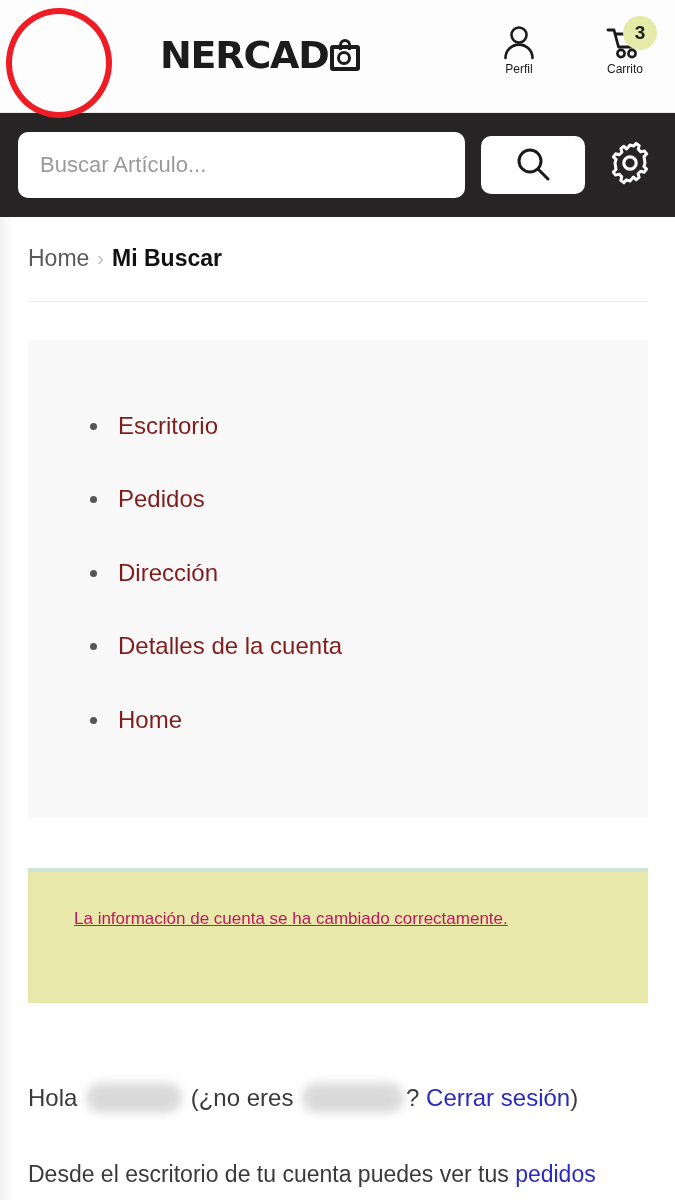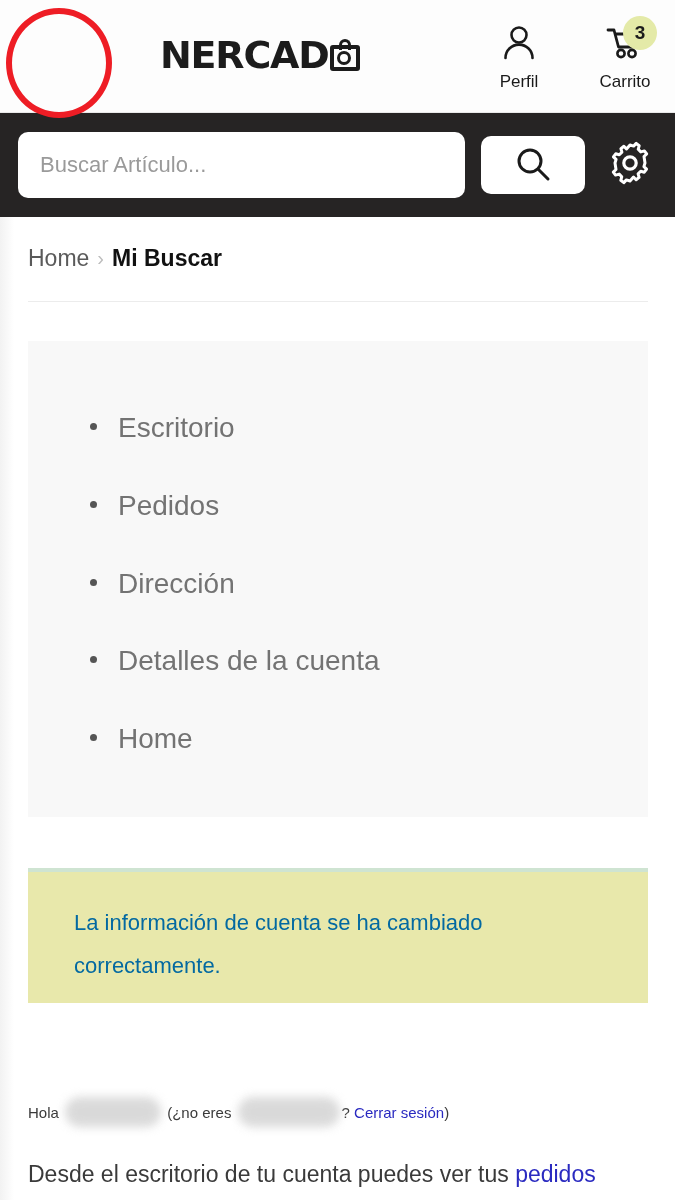--- a/index.html
+++ b/index.html
@@ -128,23 +128,23 @@
     cursor: pointer;
     position: relative;
   }
   .h-action .ic {
     height: 40px;
     display: flex;
     align-items: center;
     justify-content: center;
   }
   .h-action .lbl {
-    font-size: 17px;
+    font-size: 12px;
     color: #1a1a1a;
-    margin-top: 10px;
+    margin-top: 0;
   }
   .cart-badge {
     position: absolute;
     right: 6px; top: -6px;
     width: 34px; height: 34px;
     border-radius: 50%;
     background: #e4eaa8;
     color: #1c1c1c;
     font-size: 19px;
     font-weight: 600;
@@ -228,22 +228,22 @@
     height: 476px;
     background: #f8f8f8;
   }
   .account-list {
     margin: 0;
     padding: 72px 0 0 62px;
     list-style: none;
   }
   .account-list li {
     position: relative;
-    font-size: 28px;
-    color: #737373;
+    font-size: 24px;
+    color: #7f1d1d;
     margin-bottom: 47px;
     padding-left: 28px;
     cursor: pointer;
     line-height: 1.1;
   }
   .account-list li::before {
     content: "";
     position: absolute;
     left: 0; top: 10px;
     width: 7px; height: 7px;
@@ -256,35 +256,35 @@
     position: absolute;
     left: 28px; top: 868px;
     width: 620px;
     height: 135px;
     background: #e8e8ab;
     border-top: 4px solid #cfe4d2;
     box-sizing: border-box;
   }
   .notice-text {
     padding: 30px 46px 0 46px;
-    font-size: 22px;
+    font-size: 17px;
     line-height: 1.95;
-    color: #0369a1;
+    color: #be185d;
+    text-decoration: underline;
   }
 
   
   .greeting {
     position: absolute;
     left: 28px; top: 1083px;
     width: 625px;
-    font-size: 15px;
+    font-size: 24px;
     color: #3a3a3a;
     line-height: 1.25;
     white-space: nowrap;
-    margin-top: 16px;
   }
   .redact {
     display: inline-block;
     vertical-align: middle;
     height: 30px;
     border-radius: 18px;
     background: #d8d8d8;
     filter: blur(5px);
     opacity: .95;
     margin: 0 2px;

